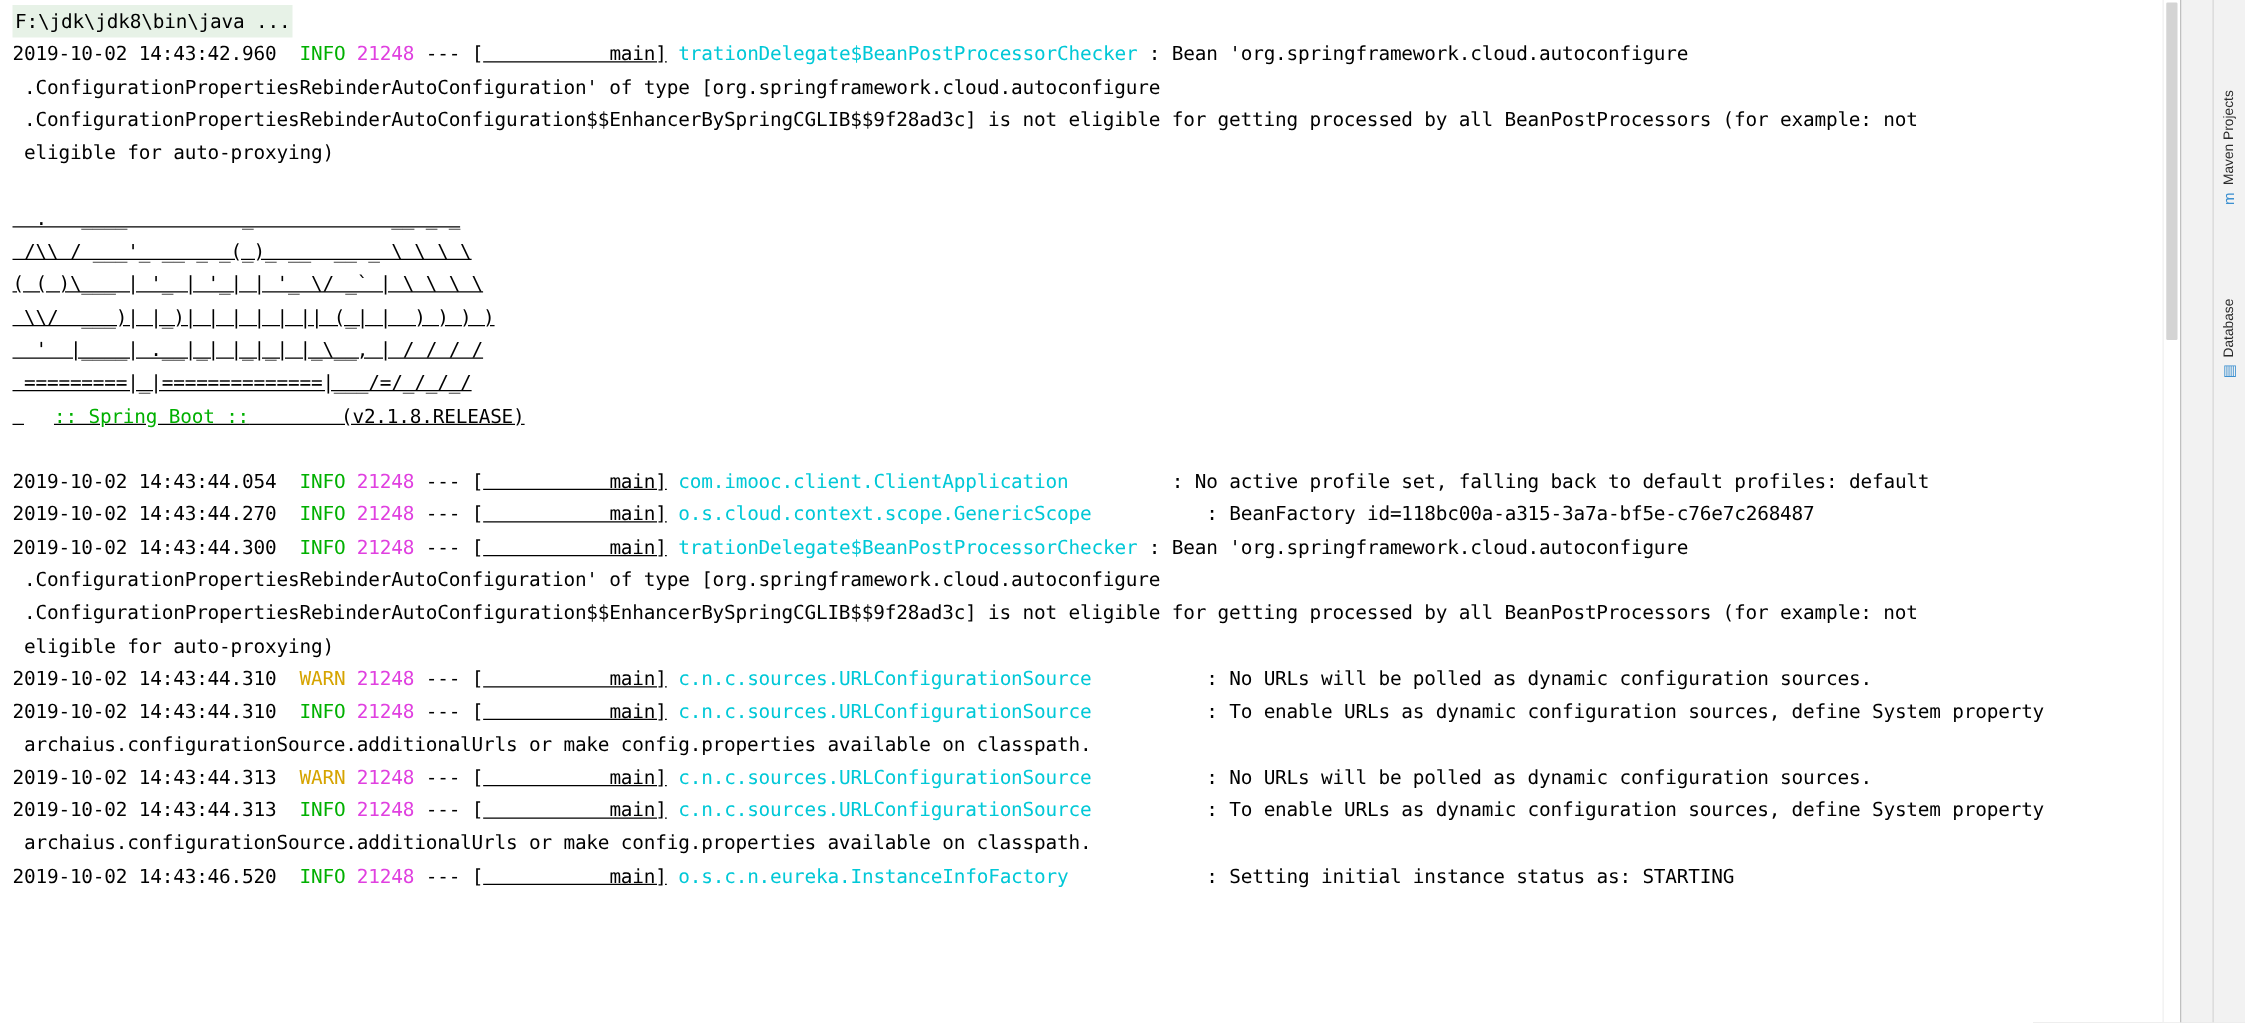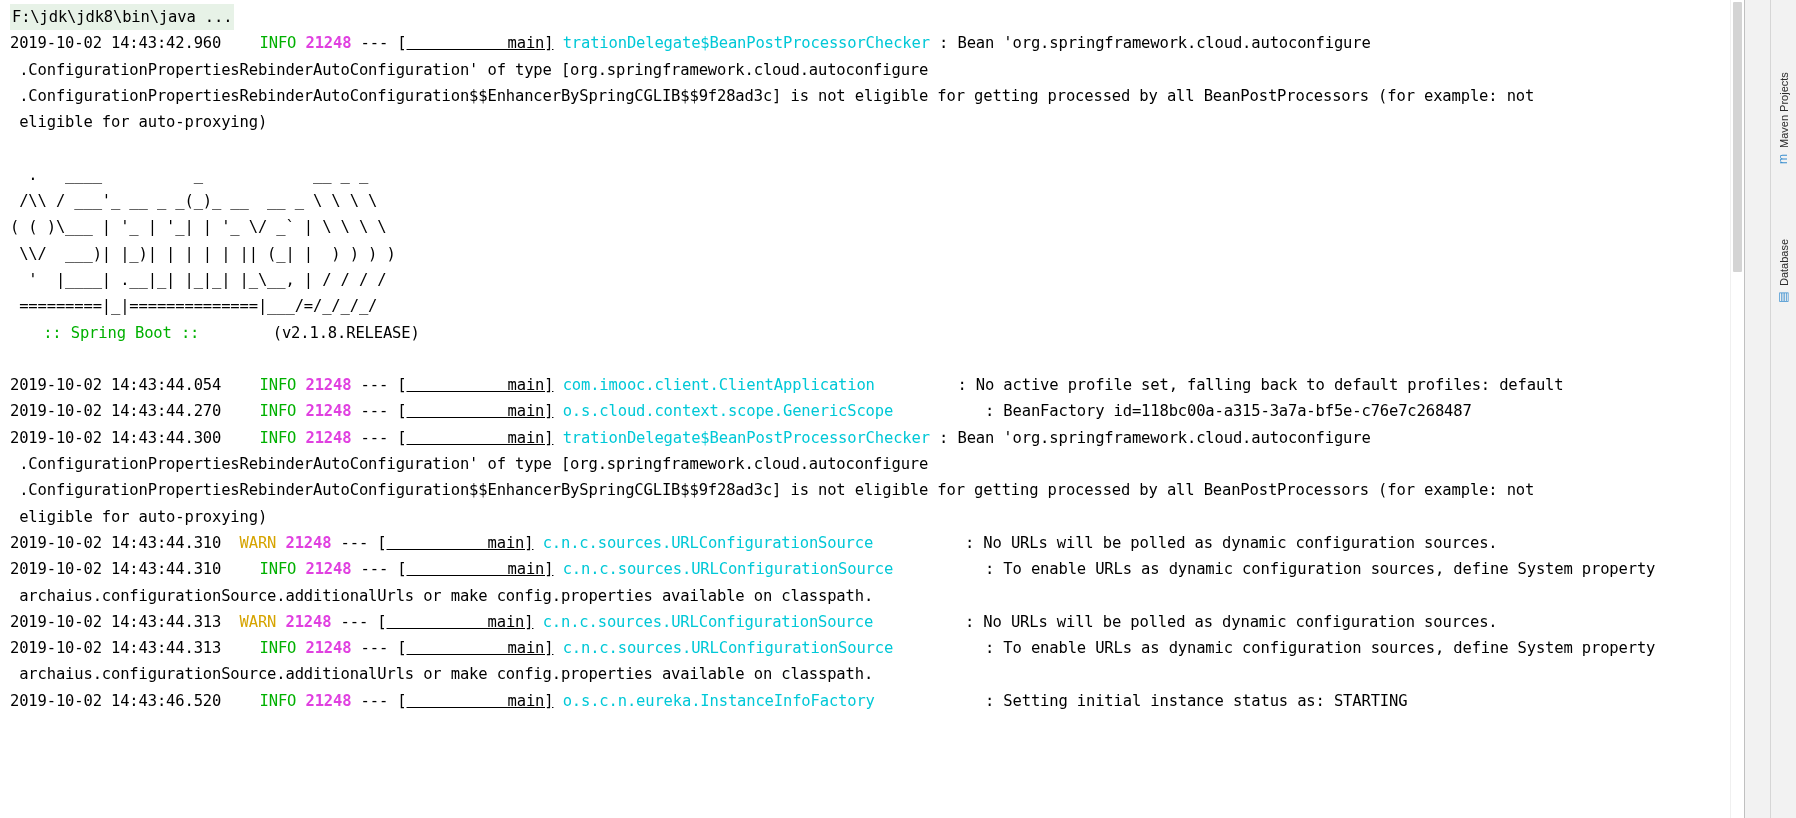--- a/index.html
+++ b/index.html
@@ -43,28 +43,28 @@
   .cmdline {
     background: #e7f2e7;
     display: inline-block;
     padding: 0 2px;
     color: #000;
   }
   .ln { display: block; height: 26.3px; }
   .ln.cont { }
   .blank { display: block; height: 26.3px; }
   .ts { color: #000000; }
-  .lvl-info { color: #00b000; margin-left: 20px; }
+  .lvl-info { color: #00b000; }
   .lvl-warn { color: #d6a400; }
-  .pid { color: #e040e0; font-weight: bold; }
+  .pid { color: #e040e0; }
   .dashes { color: #000000; }
   .thread { color: #000000; text-decoration: underline; }
   .logger { color: #00c8d7; }
   .msg { color: #000000; margin-top: 41px; }
-  .banner { display: block; color: #000000; }
+  .banner { display: block; color: #000000; text-decoration: underline; }
   .banner-line { display: block; height: 26.3px; }
   .spring { color: #00b000; margin-left: 24px; }
   .version { color: #000000; }
 
   
   .scroll-track {
     position: absolute;
     top: 0;
     right: 0;
     width: 13px;

